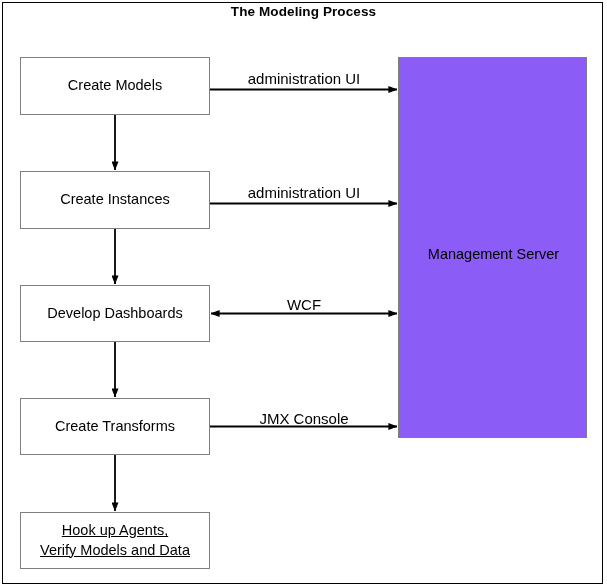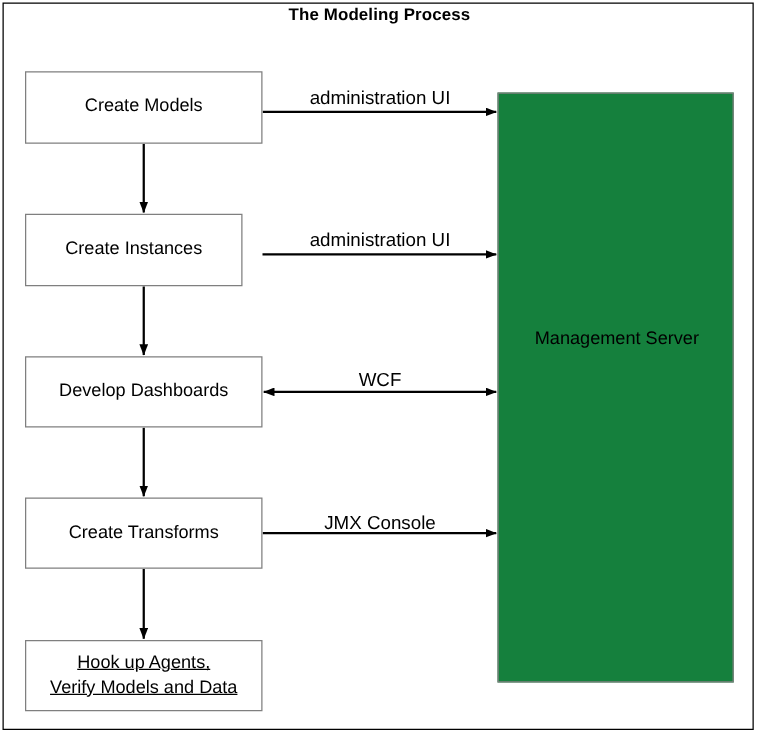--- a/index.html
+++ b/index.html
@@ -55,34 +55,34 @@
     font-size: 14.5px;
     color: #000000;
     line-height: 1.32;
   }
   .proc-box .boxlabel {
     display: block;
     white-space: pre-line;
     padding: 0 4px;
   }
   .box-create-types      { left: 20px; top: 57px;  width: 190px; height: 58px; }
-  .box-create-instances  { left: 20px; top: 171px; width: 174px; height: 58px; }
+  .box-create-instances  { left: 20px; top: 171px; width: 190px; height: 58px; }
   .box-develop-dash      { left: 20px; top: 285px; width: 190px; height: 57px; }
   .box-create-transforms { left: 20px; top: 398px; width: 190px; height: 57px; }
   .box-hook-up-agents    { left: 20px; top: 512px; width: 190px; height: 57px; text-decoration: underline; }
 
   .box-management-server {
     position: absolute;
     left: 398px;
-    top: 74px;
+    top: 57px;
     width: 189px;
-    height: 472px;
+    height: 381px;
     box-sizing: border-box;
     border: 1.4px solid #7f7f7f;
-    background: #15803d;
+    background: #8b5cf6;
   }
   .ms-label {
     position: absolute;
     left: 0;
     top: 188px;
     width: 189px;
     text-align: center;
     font-size: 14.5px;
     color: #000000;
   }

